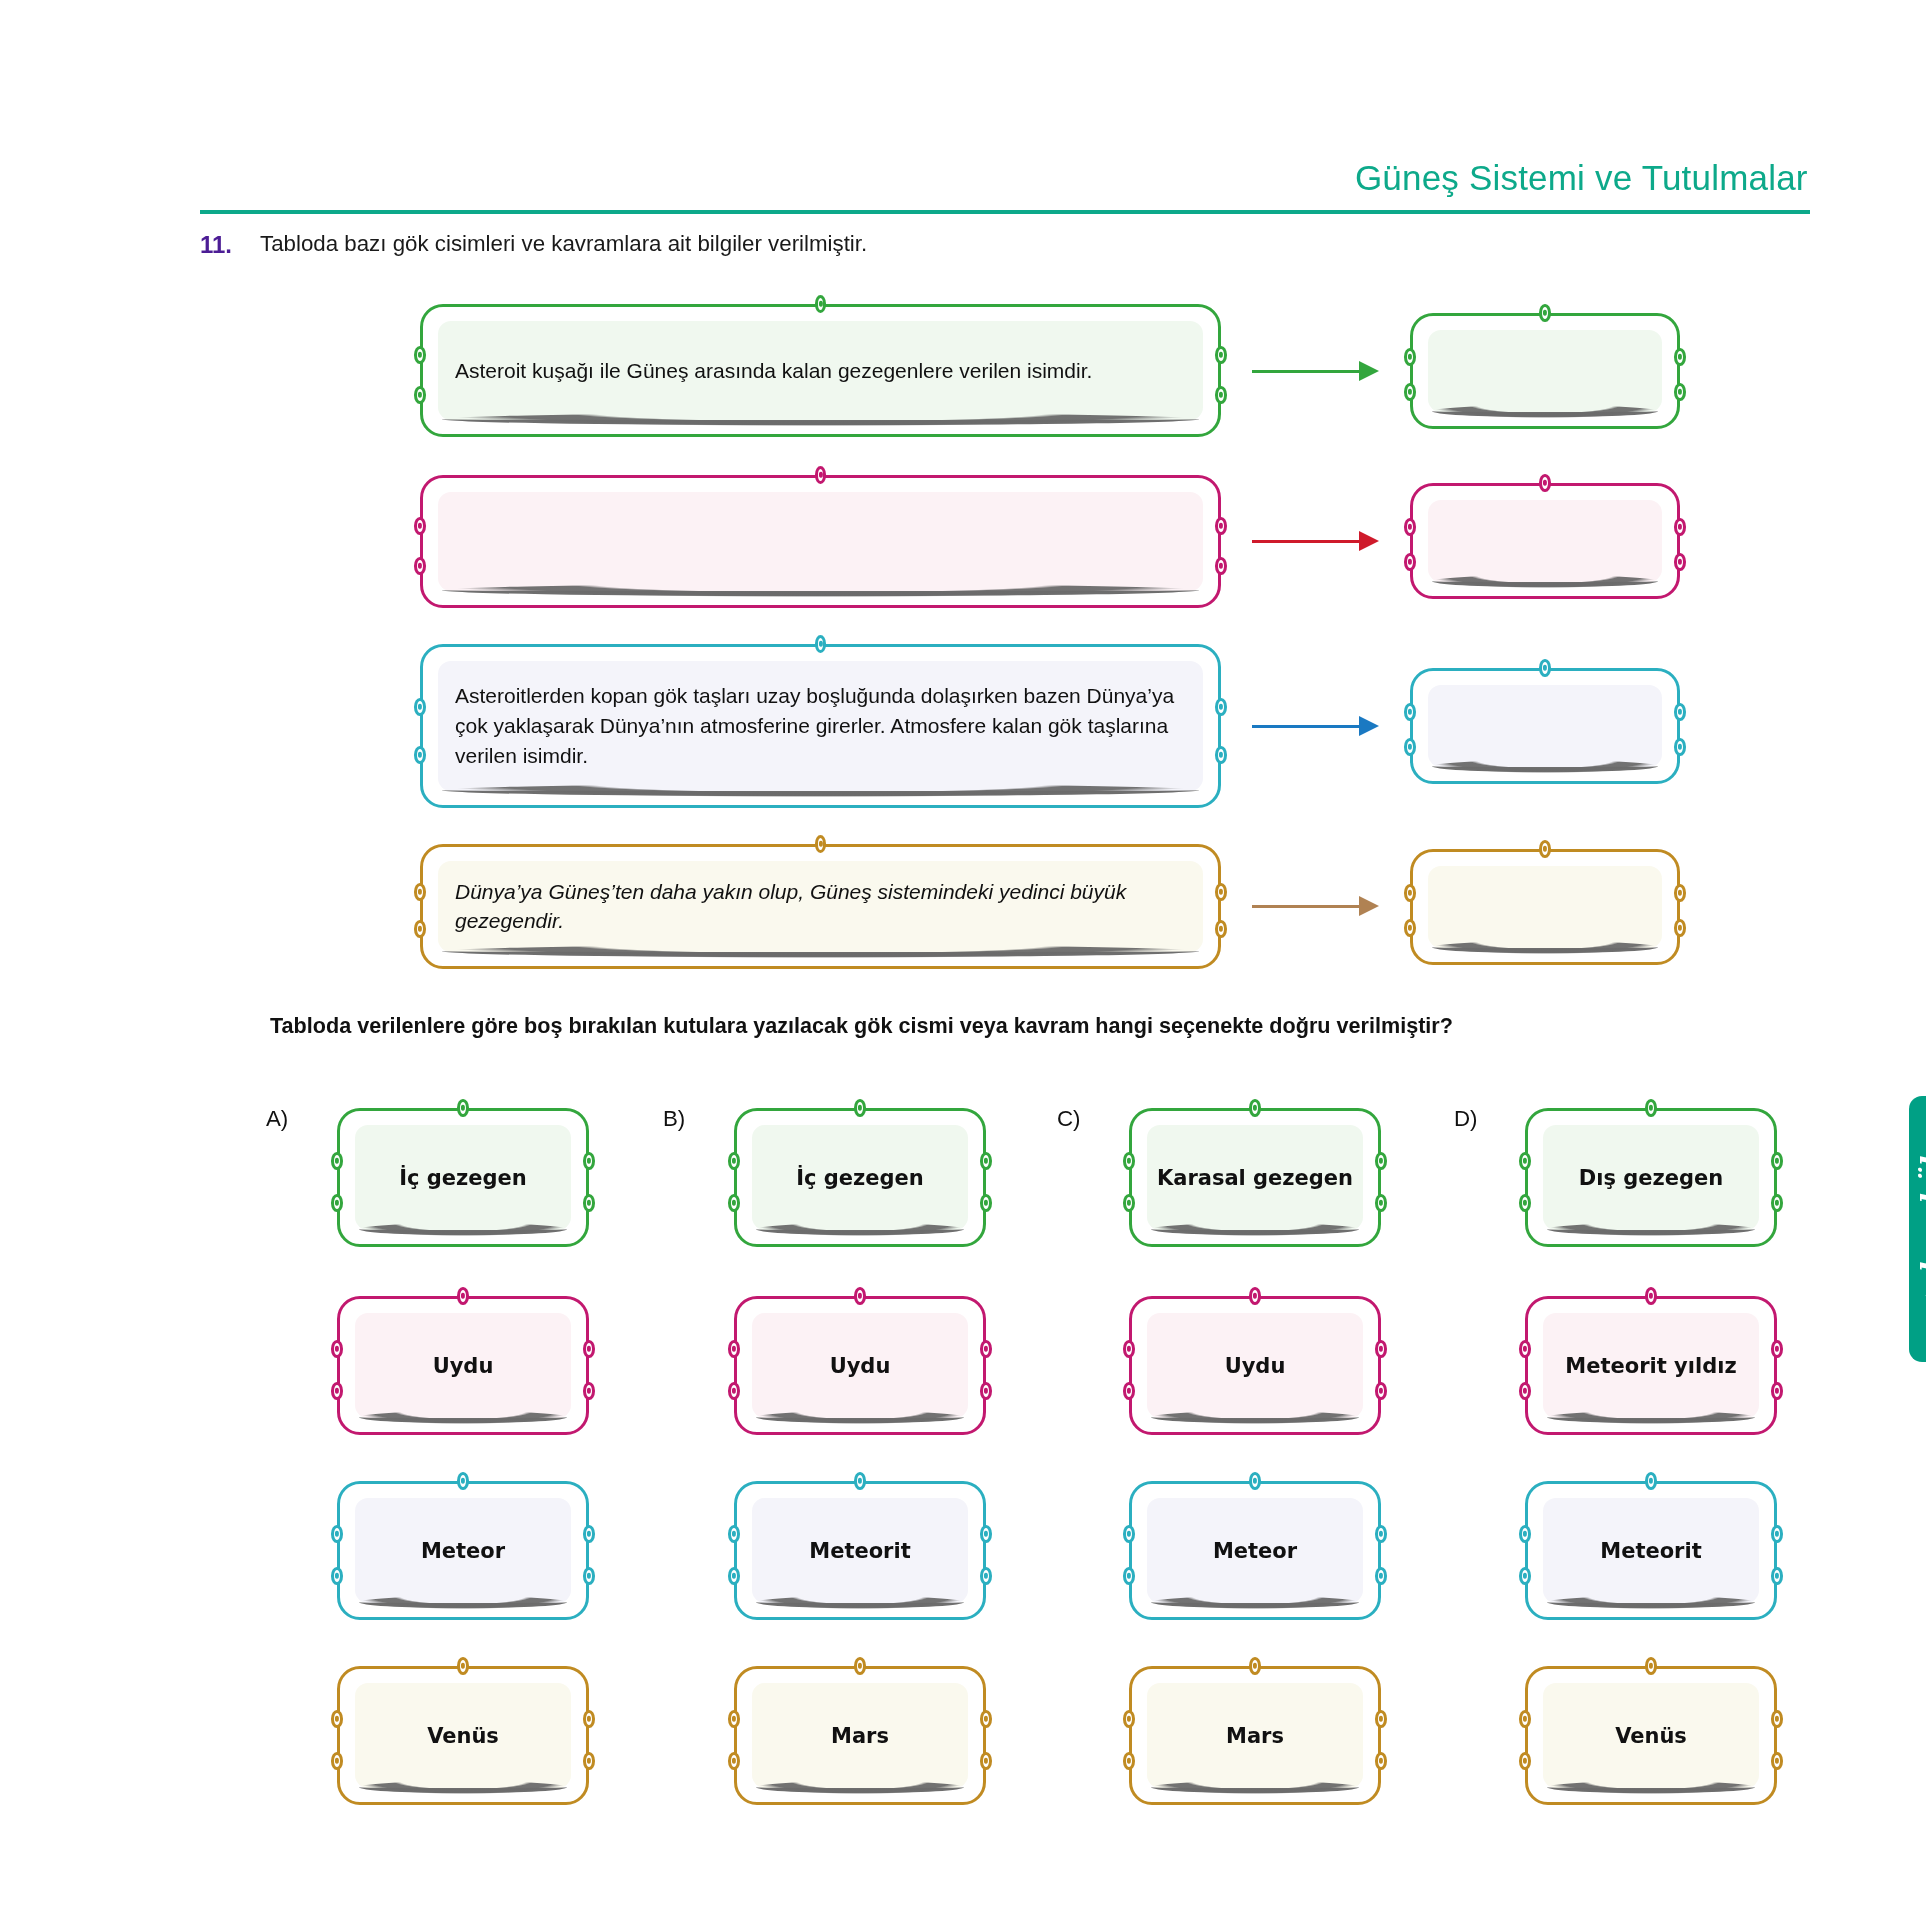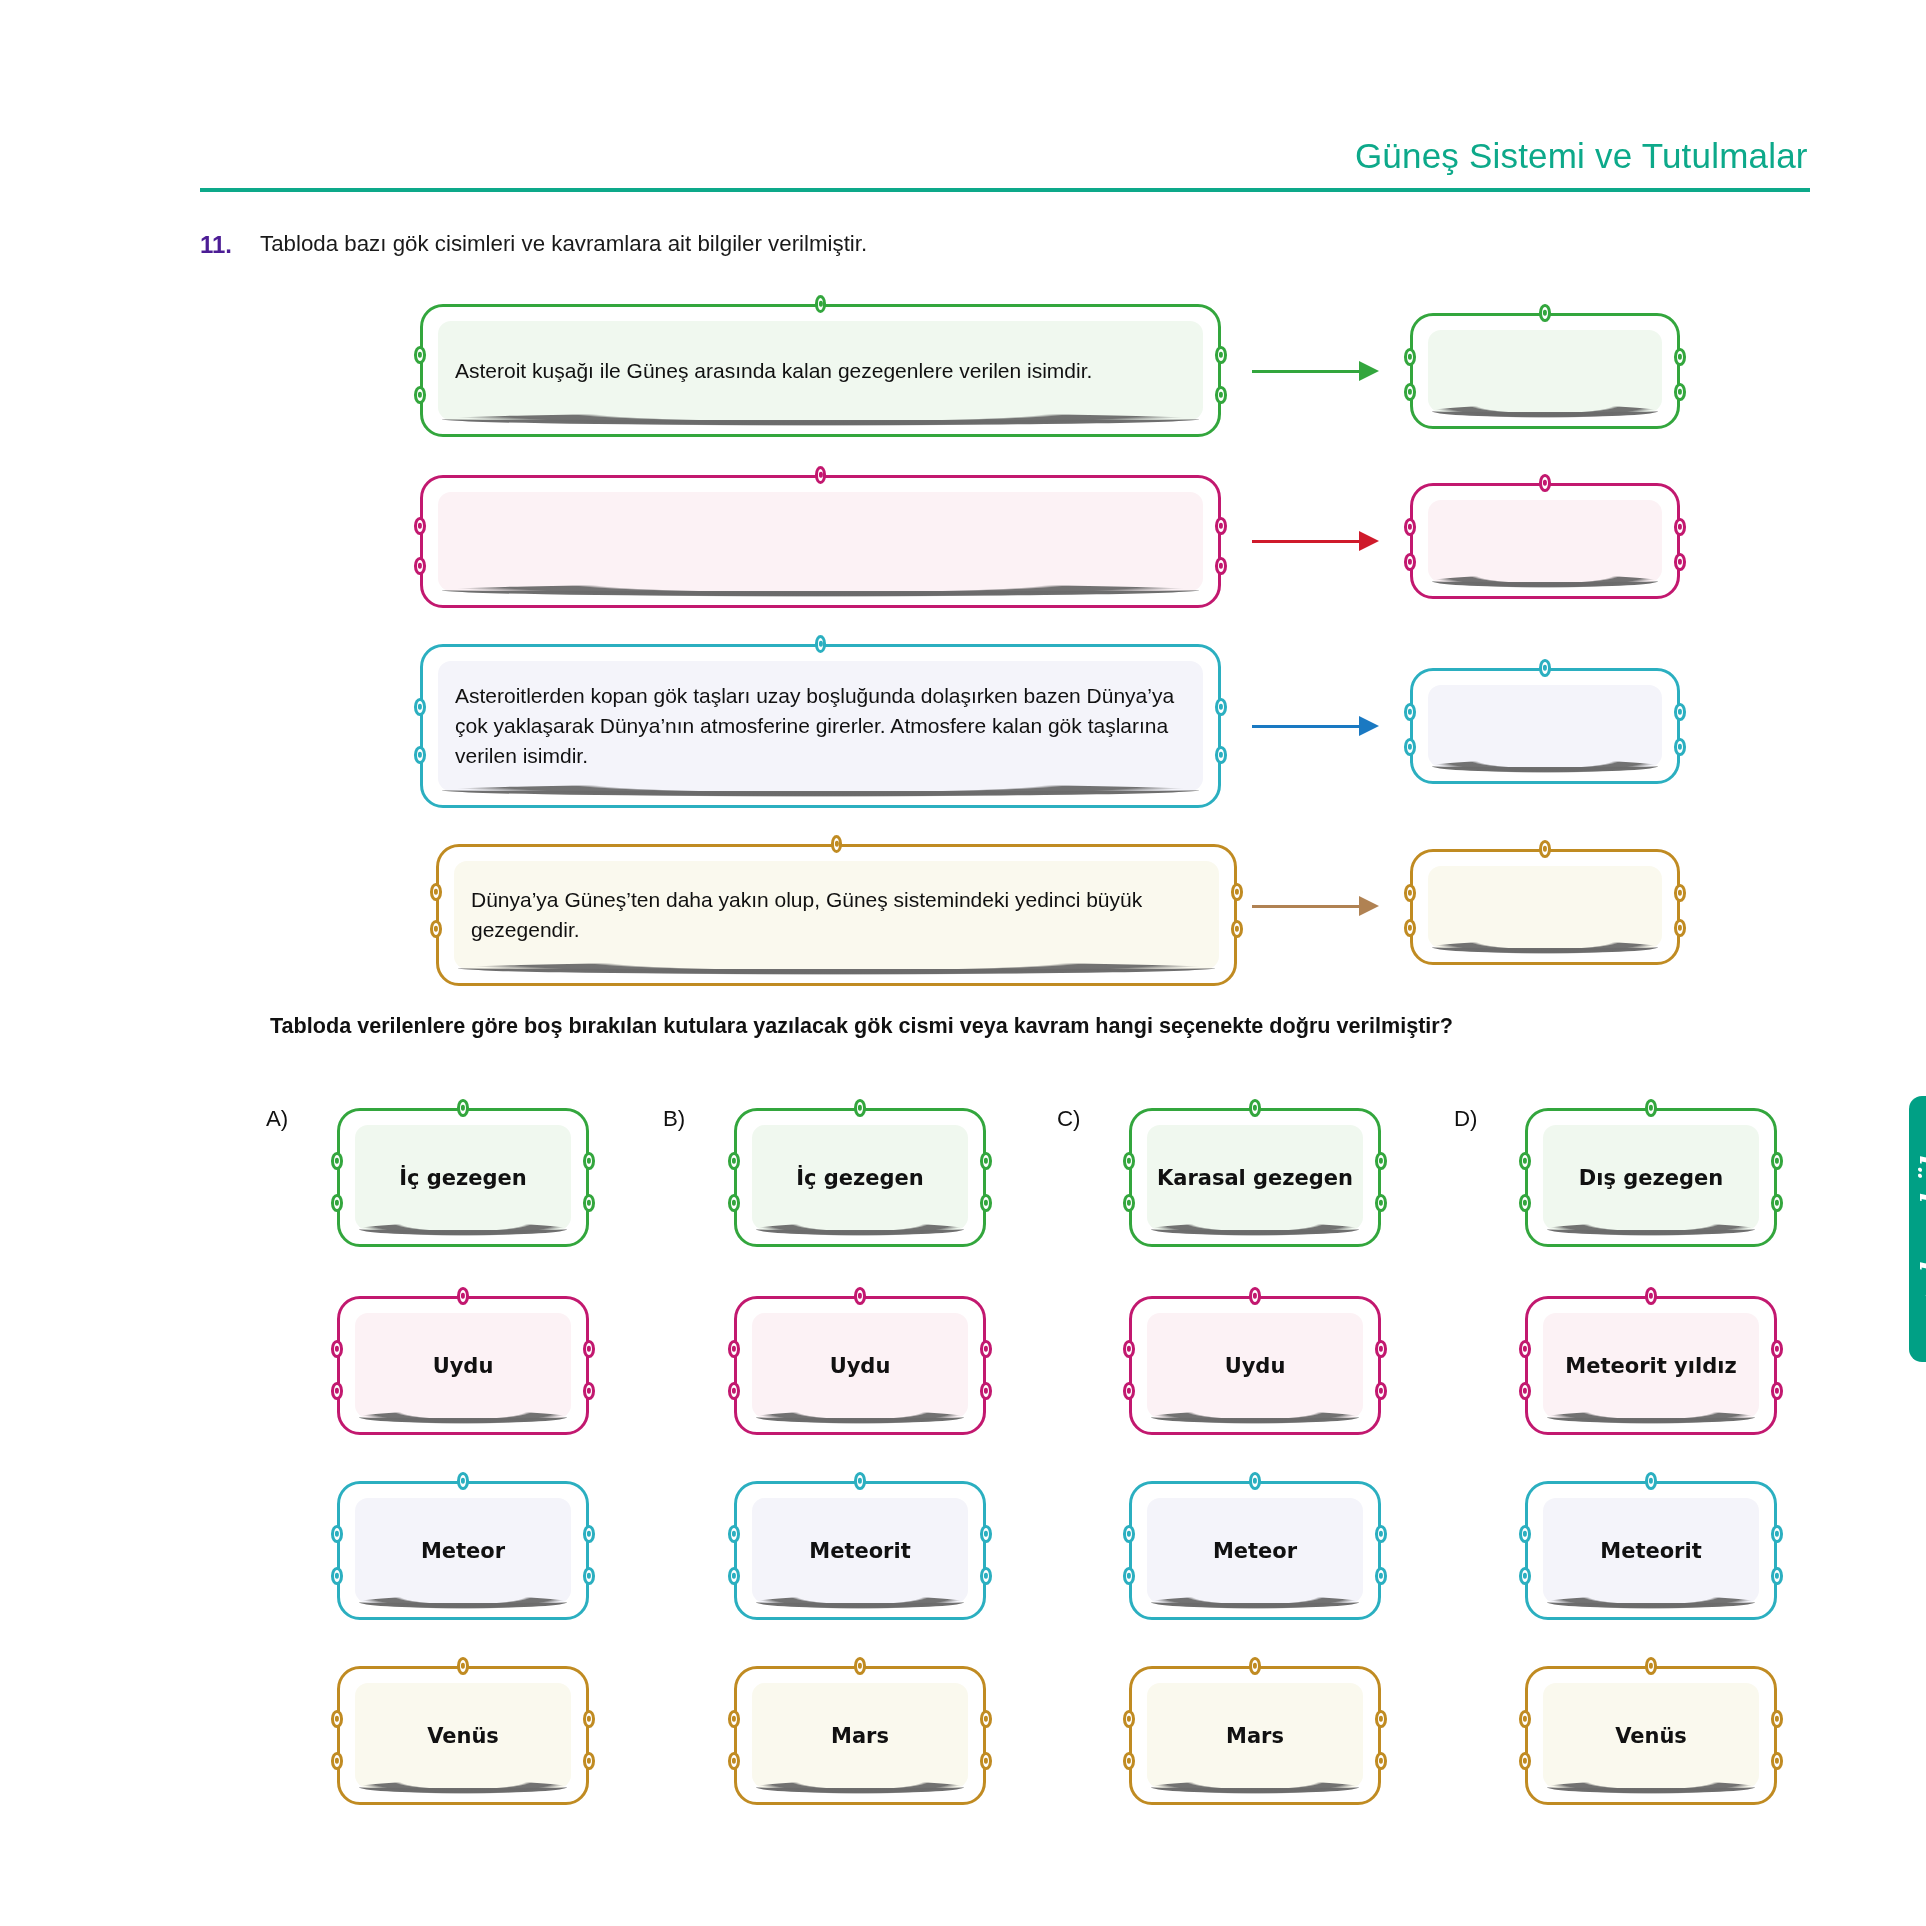--- a/index.html
+++ b/index.html
@@ -5,21 +5,21 @@
   * { box-sizing: border-box; margin: 0; padding: 0; }
   html, body { background: #ffffff; }
   body {
     width: 1965px; height: 2511px;
     font-family: "Liberation Sans", sans-serif;
     position: relative; overflow: hidden;
   }
 
   
   #header {
-    position: absolute; left: 200px; top: 136px; width: 1610px; height: 62px;
+    position: absolute; left: 200px; top: 158px; width: 1610px; height: 62px;
   }
   #header-title {
     position: absolute; right: 2.3px; top: 0;
     font-size: 35px; color: #0da98a; letter-spacing: 0.2px;
     font-family: "Liberation Sans", sans-serif; white-space: nowrap;
   }
   #header-rule {
     position: absolute; left: 0; bottom: 6.2px; width: 1610px; height: 4.2px;
     background: #0da98a;
   }
@@ -231,21 +231,21 @@
     <div class="fbox" style="--c: #2bafc0; --fill: #f4f4fa; left: 1410px; top: 668px; width: 270px; height: 116px;">
       <div class="frame"></div>
       <div class="panel"></div>
       <div class="screw top"></div>
       <div class="screw l1" style="top: 35px;"></div>
       <div class="screw l2" style="top: 70px;"></div>
       <div class="screw r1" style="top: 35px;"></div>
       <div class="screw r2" style="top: 70px;"></div>
       <div class="text" style="text-align: center;"></div>
     </div>
-    <div class="fbox" style="--c: #c08b22; --fill: #faf9ee; left: 436px; top: 844px; width: 801px; height: 142px;">
+    <div class="fbox" style="--c: #c08b22; --fill: #faf9ee; left: 420px; top: 844px; width: 801px; height: 125px; font-style: italic;">
       <div class="frame"></div>
       <div class="panel"></div>
       <div class="screw top"></div>
       <div class="screw l1" style="top: 39px;"></div>
       <div class="screw l2" style="top: 76px;"></div>
       <div class="screw r1" style="top: 39px;"></div>
       <div class="screw r2" style="top: 76px;"></div>
       <div class="text">Dünya’ya Güneş’ten daha yakın olup, Güneş sistemindeki yedinci büyük gezegendir.</div>
     </div>
     <div class="arrow" style="--ac: #b08253; left: 1252px; top: 901px; width: 127px;">

